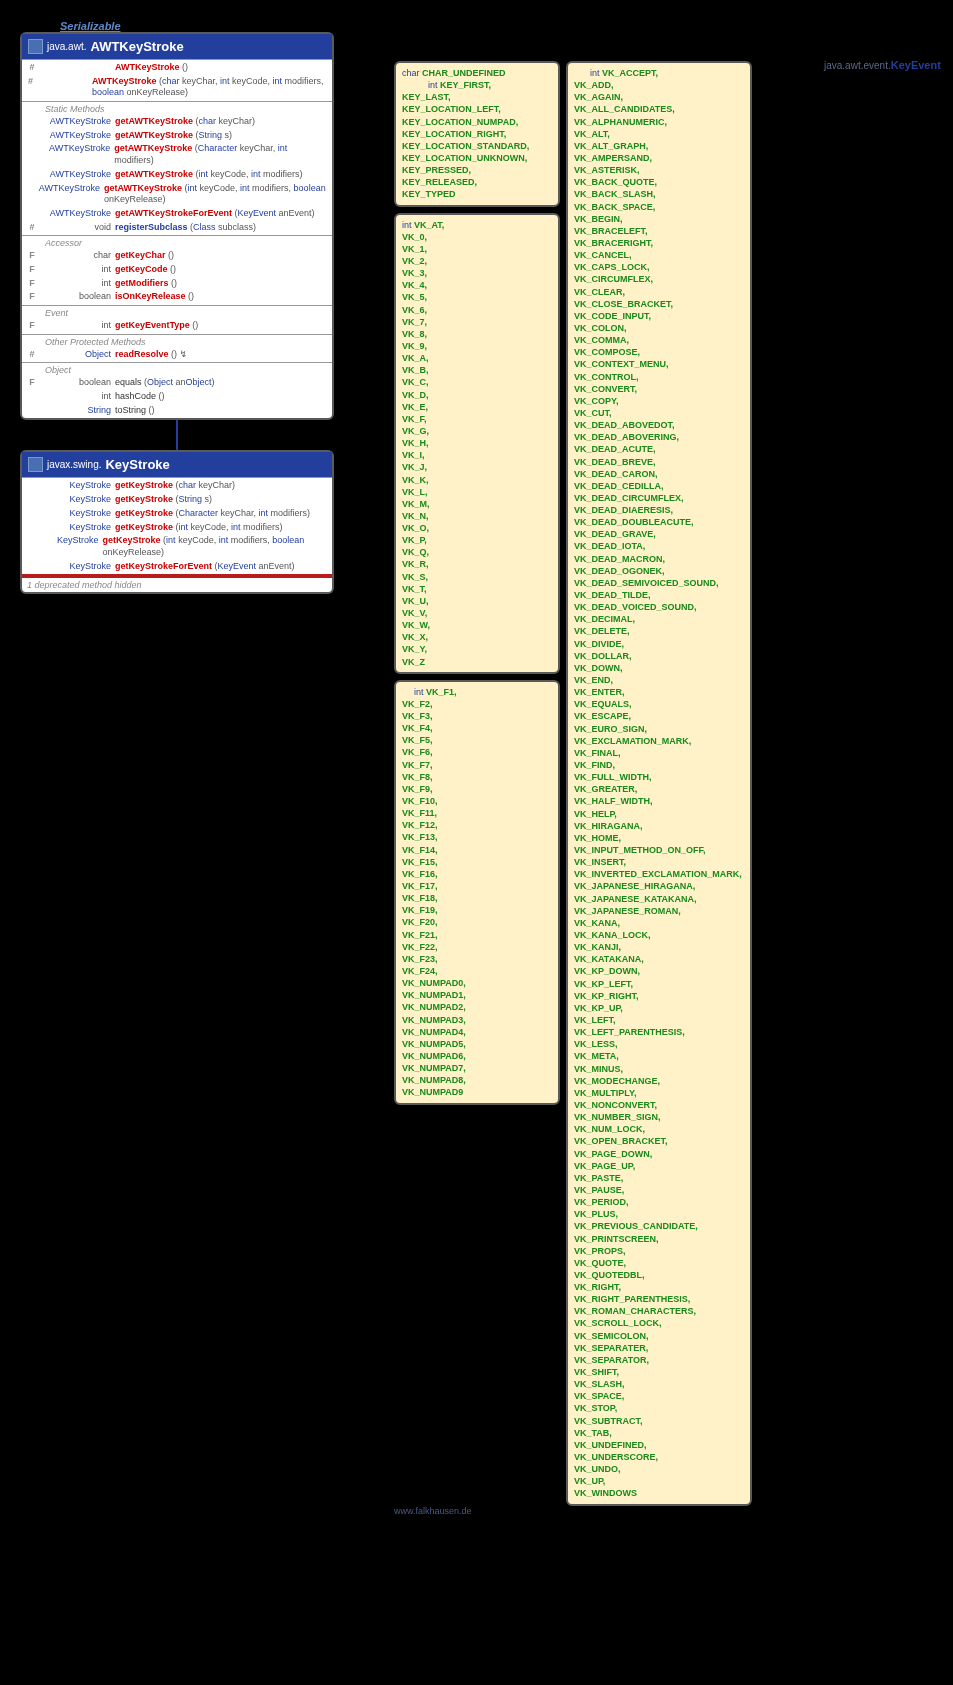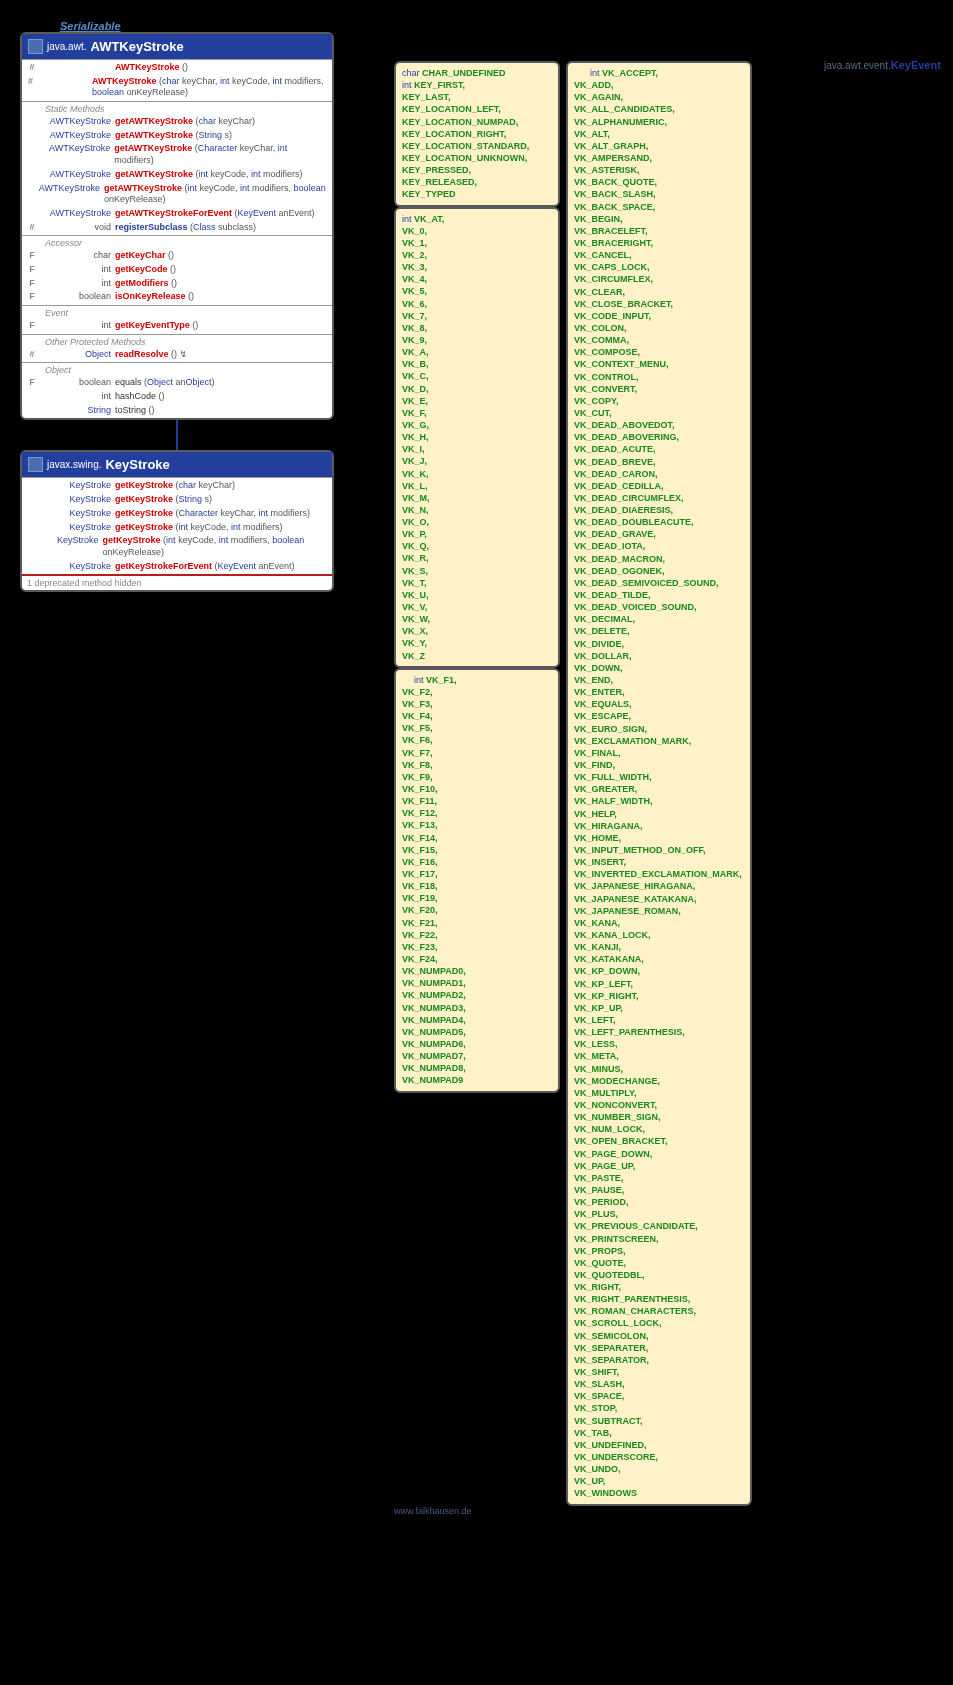--- a/index.html
+++ b/index.html
@@ -19,23 +19,23 @@
 .section-label{color:#888;font-style:italic;padding:1px 23px;font-size:9px}
 .row{padding:1px 5px;display:flex;gap:4px;line-height:1.3}
 .mod{width:10px;color:#888;font-weight:bold;text-align:center}
 .ret{width:70px;text-align:right;color:#233f9e}
 .ret.prim{color:#555}
 .method{color:#c00;font-weight:bold}
 .method.darkblue{color:#233f9e}
 .method.black{color:#333;font-weight:normal}
 .params{color:#555;font-weight:normal}
 .params .type{color:#233f9e}
-.deprecated{color:#888;padding:2px 5px;border-top:2px solid #b91c1c}
+.deprecated{color:#888;font-style:italic;padding:2px 5px;border-top:4px solid #b91c1c}
 .right-col{display:flex;gap:6px;margin-top:-10px}
-.const-col{display:flex;flex-direction:column;}
+.const-col{display:flex;flex-direction:column;gap:6px}
 .const-box{border:2px solid #5a5a5a;border-radius:6px;background:#fff1c8;padding:4px 6px;width:150px;box-shadow:1px 1px 3px rgba(0,0,0,0.3)}
 .const-box.wide{width:170px}
 .const-row{line-height:1.35;padding-left:14px;text-indent:-14px}
 .const-row .ctype{color:#233f9e}
 .const-row .cname{color:#1a8a1a;font-weight:bold}
 .footer{color:#4a5a8a;text-align:left;font-size:9px}
 </style>
 </head>
 <body>
 
@@ -215,21 +215,21 @@
 </div>
 
 <div>
 <div class="keyevent-header">
  <span class="pkg">java.awt.event.</span><span class="cls">KeyEvent</span>
 </div>
 <div class="right-col">
  <div class="const-col">
   <div class="const-box" id="cb1">
             <div class="const-row" style="text-indent: 0px; padding-left: 0px;"><span class="ctype">char</span> <span class="cname">CHAR_UNDEFINED</span></div>
-            <div class="const-row" style="text-indent: 0px; padding-left: 0px;"><span class="ctype">int</span> <span class="cname">KEY_FIRST,</span></div>
+            <div class="const-row" style="text-indent: 0px; padding-left: 0px; margin-left: 26px;"><span class="ctype">int</span> <span class="cname">KEY_FIRST,</span></div>
             <div class="const-row"><span class="cname">KEY_LAST,</span></div>
             <div class="const-row"><span class="cname">KEY_LOCATION_LEFT,</span></div>
             <div class="const-row"><span class="cname">KEY_LOCATION_NUMPAD,</span></div>
             <div class="const-row"><span class="cname">KEY_LOCATION_RIGHT,</span></div>
             <div class="const-row"><span class="cname">KEY_LOCATION_STANDARD,</span></div>
             <div class="const-row"><span class="cname">KEY_LOCATION_UNKNOWN,</span></div>
             <div class="const-row"><span class="cname">KEY_PRESSED,</span></div>
             <div class="const-row"><span class="cname">KEY_RELEASED,</span></div>
             <div class="const-row"><span class="cname">KEY_TYPED</span></div>
           </div>

